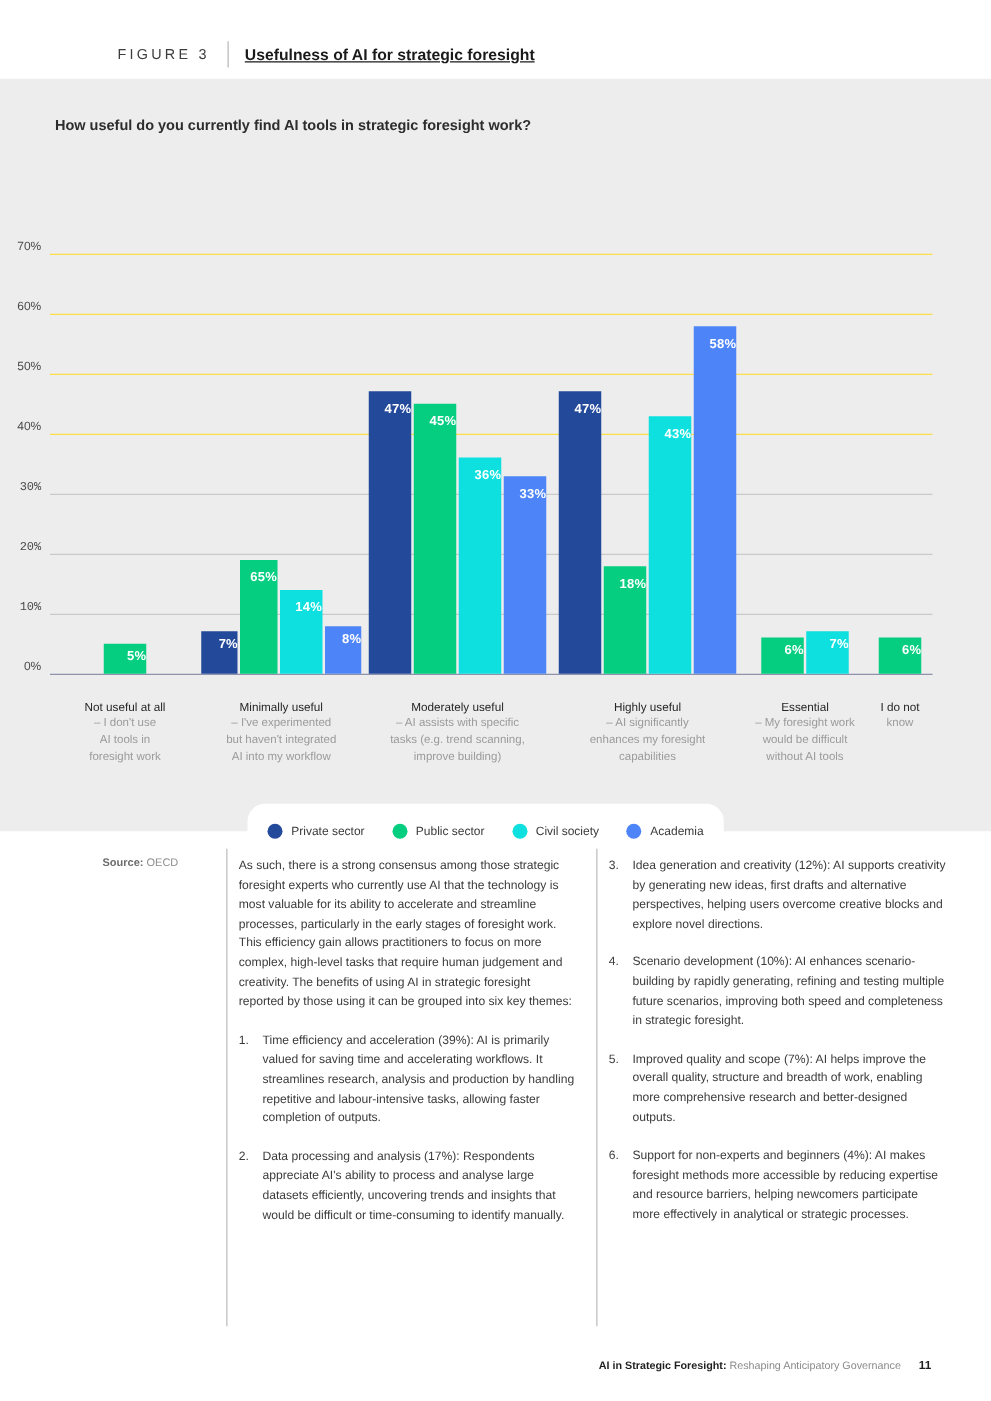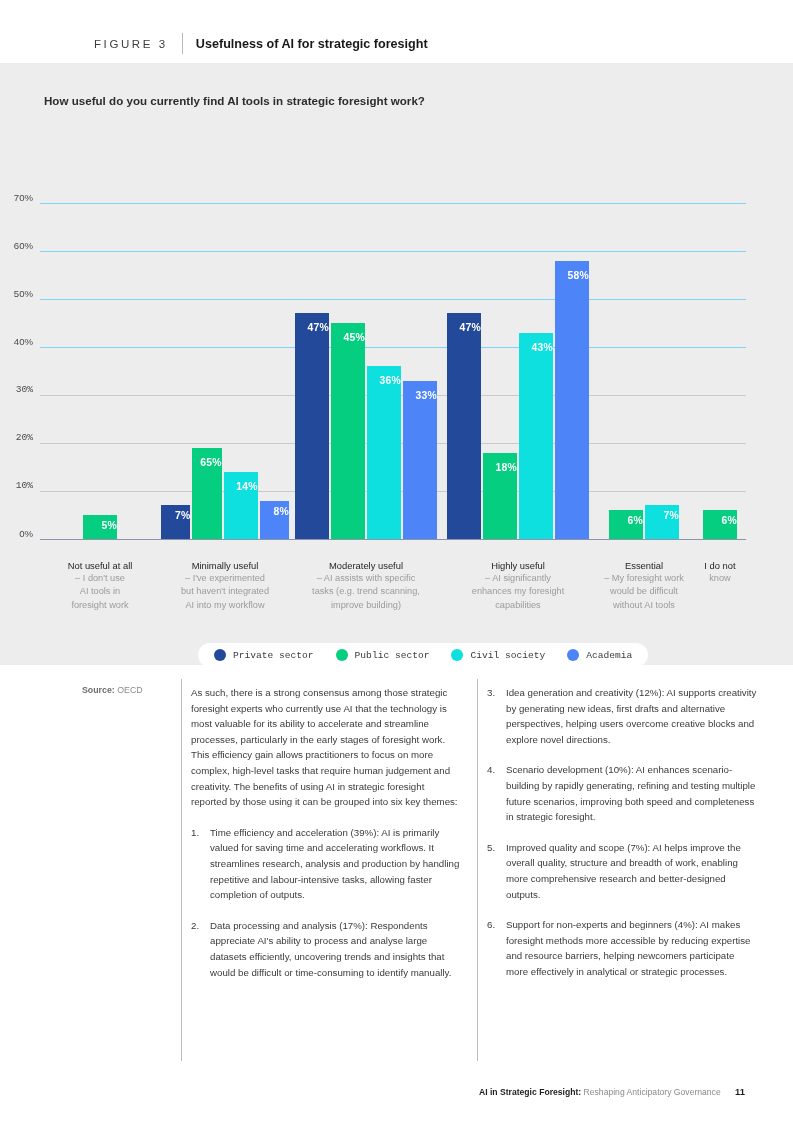--- a/index.html
+++ b/index.html
@@ -22,41 +22,41 @@
   }
   .fig-label {
     font-size: 11.5px; letter-spacing: 2.6px; color: #3d3d3d; font-weight: 400;
     white-space: nowrap;
   }
   .fig-divider {
     display: inline-block; width: 1px; height: 21px; background: #b9b9b9;
     margin: 0 13px 0 14px;
   }
   .fig-title {
-    font-size: 12.6px; font-weight: bold; color: #1a1a1a; white-space: nowrap;
+    font-size: 12.6px; font-weight: bold; color: #1a1a1a; white-space: nowrap; text-decoration: underline;
   }
 
   
   .chart-panel {
     position: absolute; left: 0; top: 63px; width: 793px; height: 602px;
     background: #ededee;
   }
   .chart-question {
     position: absolute; left: 44px; top: 31px;
     font-size: 11.6px; font-weight: bold; color: #2d2d2d;
   }
 
   
   .plot {
     position: absolute; left: 40px; top: 140px; width: 706px; height: 345px;
   }
   .gridline {
     position: absolute; left: 0; width: 706px; height: 1px;
   }
-  .gridline.major { background: #7dd3fc; text-align: center; }
+  .gridline.major { background: #fde047; text-align: center; }
   .gridline.minor { background: #c9cacb; font-family: Liberation Mono, monospace; }
   .gridline.axis  { background: #8f92ab; height: 1.4px; }
   .ylabel {
     position: absolute; right: 100%; margin-right: 7px;
     font-size: 9.6px; color: #4a4a4a; white-space: nowrap;
     transform: translateY(-11px);
   }
 
   .groups {
     position: absolute; left: 0; top: 0; width: 706px; height: 336px;
@@ -86,21 +86,21 @@
     font-size: 9.4px; color: #262626; display: block; line-height: 13.2px;
   }
   .cat-sub {
     font-size: 9.2px; color: #9b9b9b; display: block; line-height: 13.2px;
   }
 
   
   .legend {
     position: absolute; left: 198px; top: 580px;
     background: #ffffff; border-radius: 14px;
-    padding: 6px 16px; display: flex; align-items: center; gap: 22px; font-family: Liberation Mono, monospace;
+    padding: 16px 16px; display: flex; align-items: center; gap: 22px;
   }
   .legend-item { display: flex; align-items: center; gap: 7px; }
   .legend-swatch { width: 12px; height: 12px; border-radius: 50%; display: block; }
   .legend-label { font-size: 9.6px; color: #3a3a3a; white-space: nowrap; }
 
   .source {
     position: absolute; left: 46px; top: 622px; font-size: 8.8px; color: #8d8d8d; margin-left: 36px;
   }
   .source b { color: #6d6d6d; font-weight: bold; }
 

